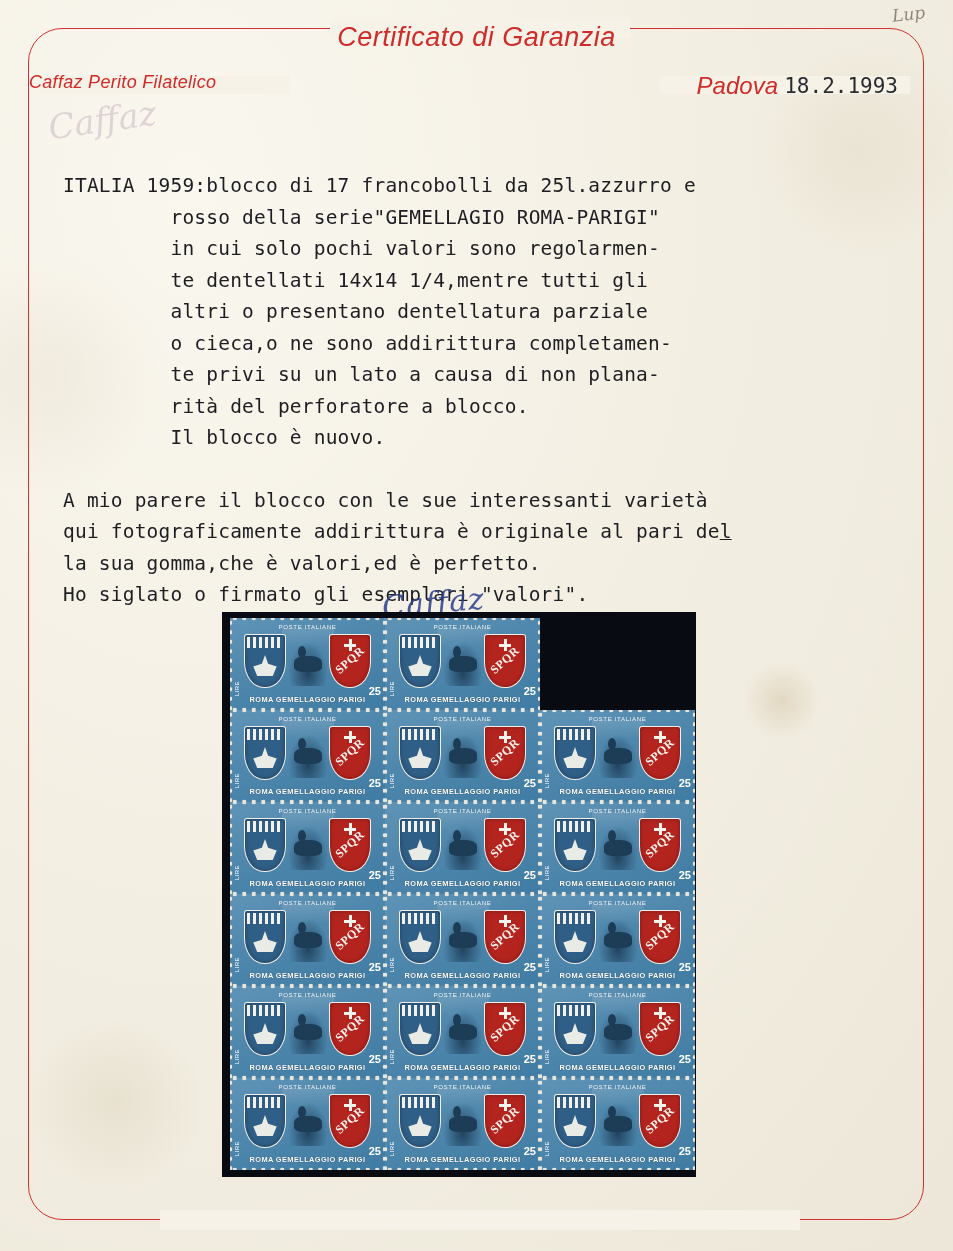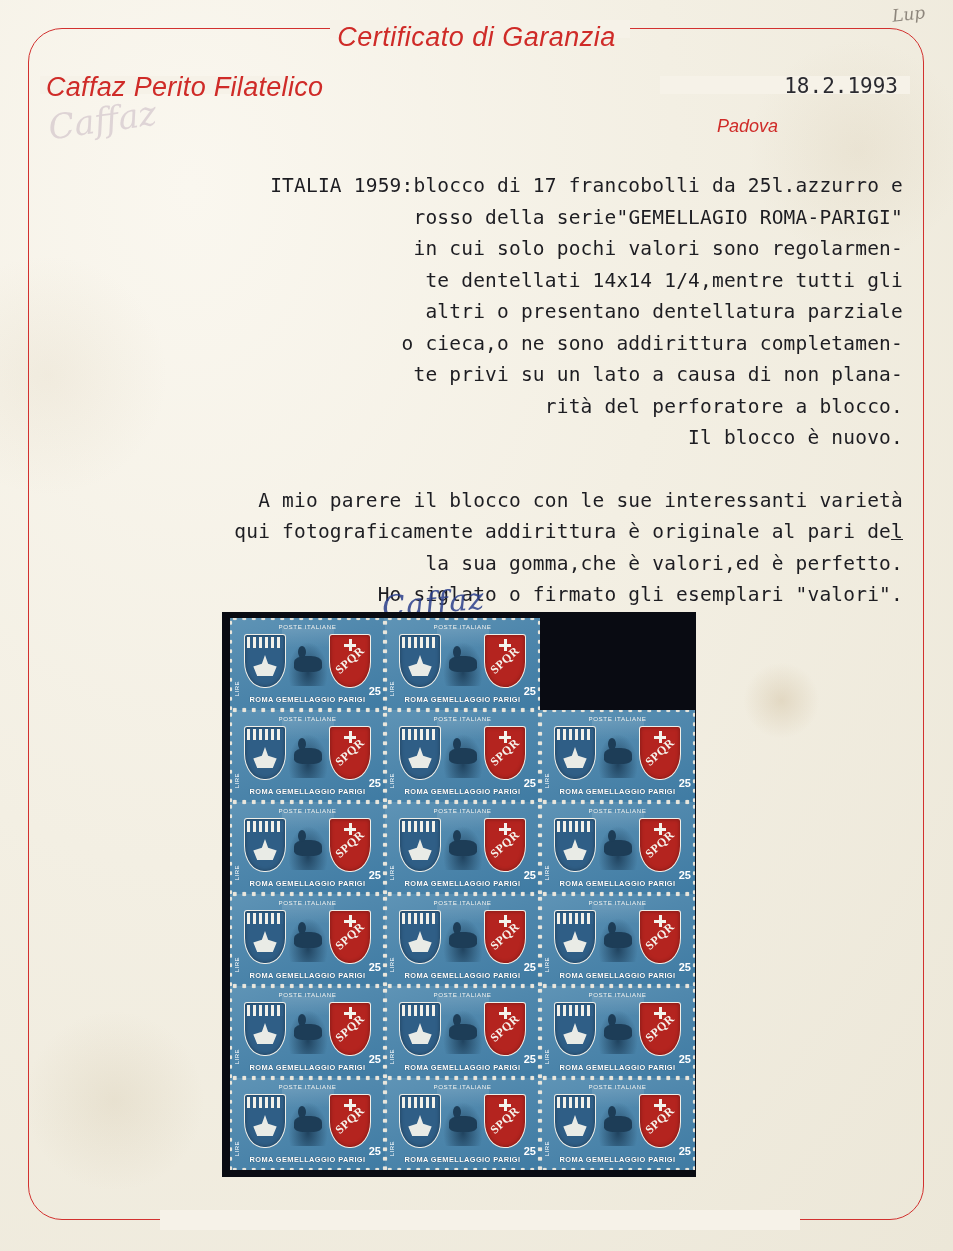--- a/index.html
+++ b/index.html
@@ -73,31 +73,30 @@
     left: 0;
     width: 953px;
     text-align: center;
     font-size: 27px;
     letter-spacing: 0.5px;
   }
 
   #expert-name {
     position: absolute;
     top: 72px;
-    left: 46px;
-    font-size: 27px;
+    left: 29px;
+    font-size: 18px;
     letter-spacing: 0.3px;
   }
 
   #place {
     position: absolute;
     top: 72px;
     right: 175px;
-    font-size: 18px;
-    margin-top: 44px;
+    font-size: 24px;
   }
 
   #date {
     position: absolute;
     top: 74px;
     right: 55px;
     font-family: "DejaVu Sans Mono", monospace;
     font-size: 21px;
     color: #2a2a30;
     letter-spacing: 0px;
@@ -153,21 +152,20 @@
     position: absolute;
     top: 170px;
     left: 63px;
     width: 840px;
     font-family: "DejaVu Sans Mono", monospace;
     font-size: 19.5px;
     line-height: 31.5px;
     color: #1d1d22;
     white-space: pre;
     letter-spacing: 0.2px;
-    text-align: right;
   }
   #body-text .para2 { display: block; margin-top: 31px; }
   #body-text u { text-decoration: underline; }
 
   
   #photo {
     position: absolute;
     left: 222px;
     top: 612px;
     width: 474px;

